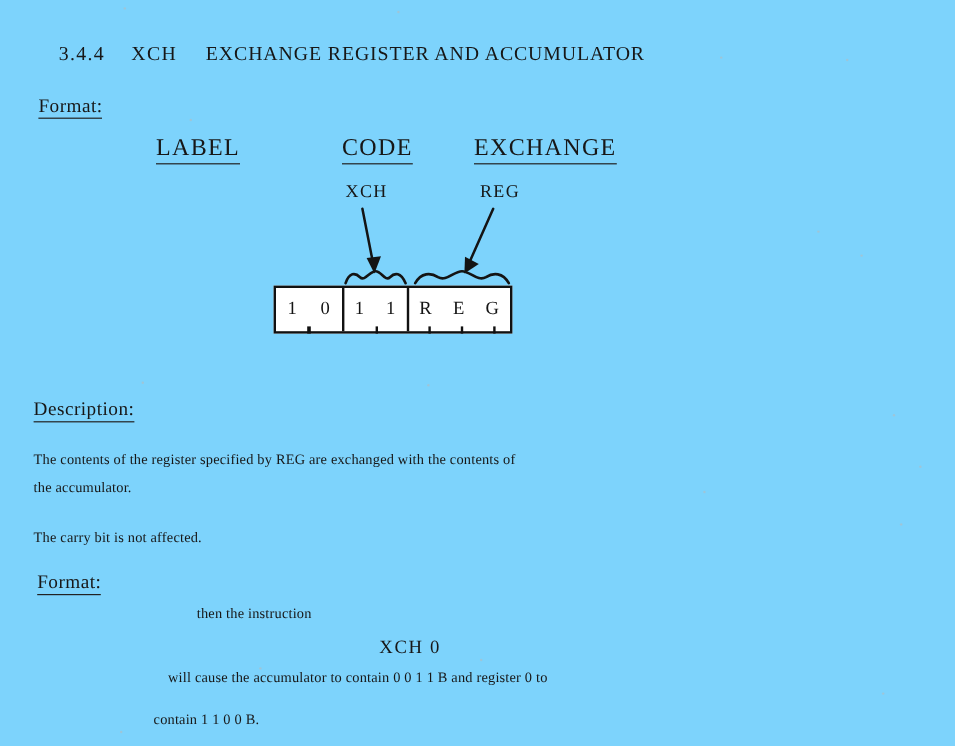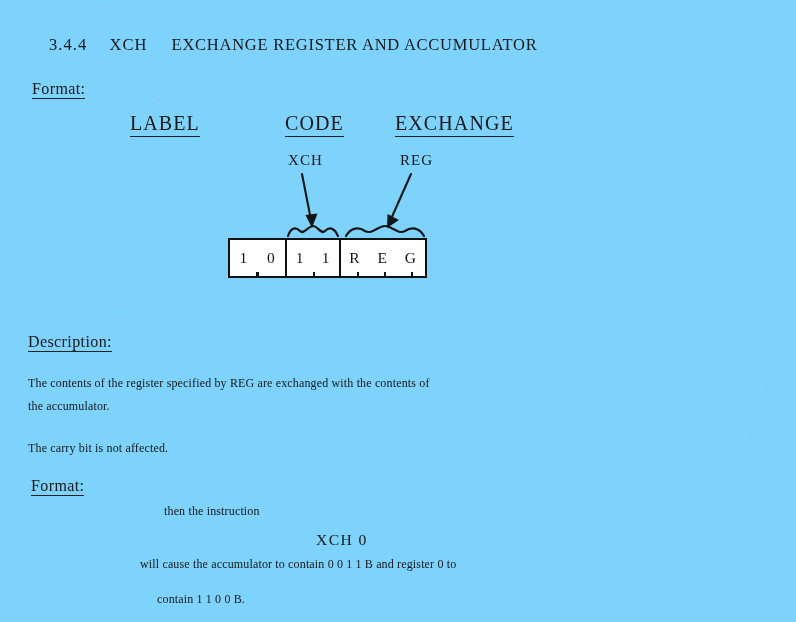--- a/index.html
+++ b/index.html
@@ -216,15 +216,15 @@
   <div class="para nowrap" style="left:28px;top:437px;">The carry bit is not affected.</div>
   <div class="para nowrap" style="left:28px;top:395px;">the accumulator.</div>
 
   <div class="sect-label" style="left:31px;top:477px;">Format:</div>
 
   <div class="para nowrap" style="left:164px;top:500px;">then the instruction</div>
 
   <div class="centered-code" style="left:304px;top:531px;margin-left:12px;">XCH    0</div>
 
   <div class="para nowrap" style="left:140px;top:553px;">will cause the accumulator to contain 0 0 1 1 B and register 0 to</div>
-  <div class="para nowrap" style="left:157px;top:588px;">contain 1 1 0 0 B.</div>
+  <div class="para nowrap" style="left:128px;top:588px;">contain 1 1 0 0 B.</div>
 
 </div>
 
 </body></html>

